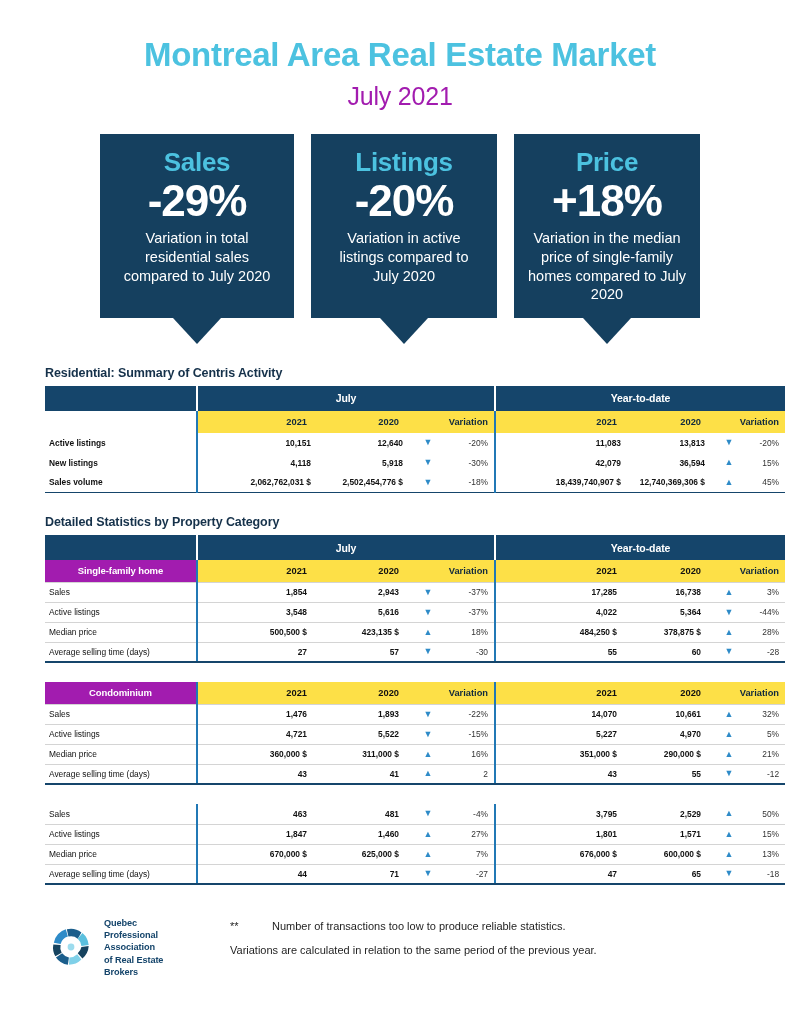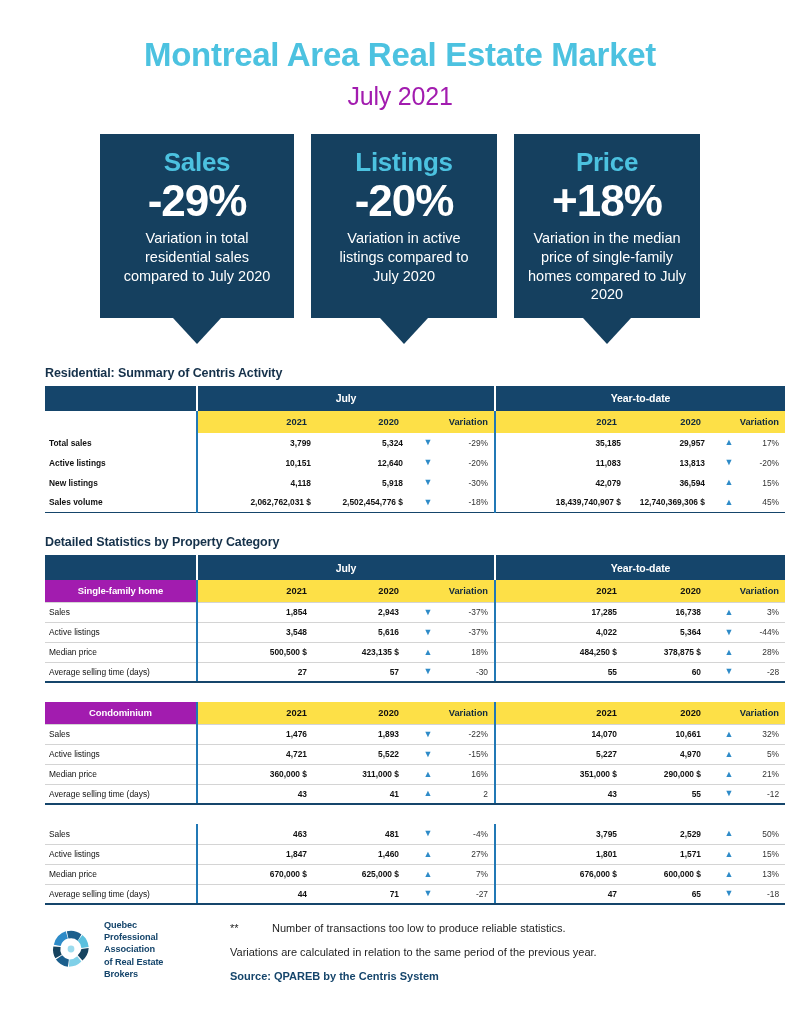--- a/index.html
+++ b/index.html
@@ -166,21 +166,21 @@
   .tbl-detail tbody tr.last-of-block td { border-bottom: 2px solid #15456B; }
   .tbl-detail .leftcol { border-right: 1px solid #7a7a7a; }
   .tbl-detail tr.spacer td { height: 7px; border: none; background: #ffffff; }
 
   .vdiv { border-left: 2px solid #2178B5; }
 
   
   .footer {
     display: flex;
     align-items: flex-start;
-    margin: 14px 0 0 45px;
+    margin: 32px 0 0 45px;
     width: 710px;
   }
   .logo-block { display: flex; align-items: center; width: 185px; }
   .logo-mark { width: 52px; height: 52px; flex: none; }
   .logo-text {
     font-size: 9.2px;
     font-weight: bold;
     color: #15456B;
     line-height: 1.32;
     margin-left: 7px;
@@ -260,31 +260,20 @@
         <th class="sub-year num">2020</th>
         <th class="sub-year"></th>
         <th class="sub-year var">Variation</th>
         <th class="sub-year num vdiv">2021</th>
         <th class="sub-year num">2020</th>
         <th class="sub-year"></th>
         <th class="sub-year var">Variation</th>
       </tr>
     </thead>
     <tbody>
-      <tr>
-        <td class="rowlabel leftcol">Total sales</td>
-        <td class="num vdiv">3,799</td>
-        <td class="num">5,324</td>
-        <td class="arrow">▼</td>
-        <td class="pct">-29%</td>
-        <td class="num vdiv">35,185</td>
-        <td class="num">29,957</td>
-        <td class="arrow">▲</td>
-        <td class="pct">17%</td>
-      </tr>
       <tr>
         <td class="rowlabel leftcol">Active listings</td>
         <td class="num vdiv">10,151</td>
         <td class="num">12,640</td>
         <td class="arrow">▼</td>
         <td class="pct">-20%</td>
         <td class="num vdiv">11,083</td>
         <td class="num">13,813</td>
         <td class="arrow">▼</td>
         <td class="pct">-20%</td>
@@ -527,16 +516,15 @@
   </div>
 
   <div class="notes">
     <div class="note-row">
       <span class="note-star">**</span>
       <span>Number of transactions too low to produce reliable statistics.</span>
     </div>
     <div class="note-row">
       <span>Variations are calculated in relation to the same period of the previous year.</span>
     </div>
-    <div class="note-source">Source: QPAREB by the Centris System</div>
   </div>
 
 </div>
 
 </body></html>

